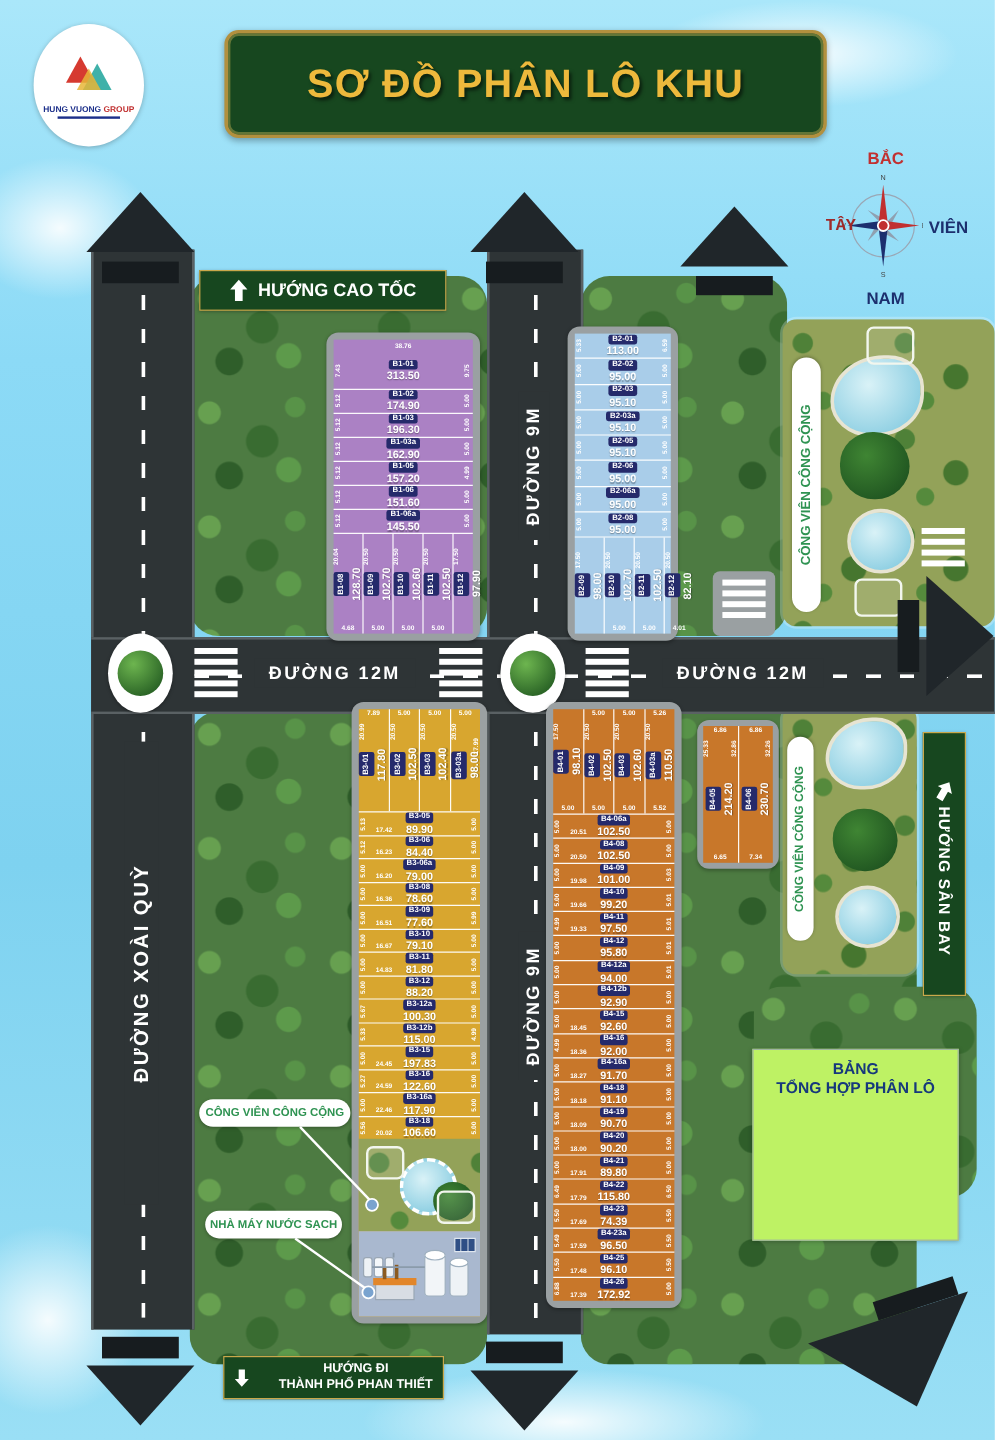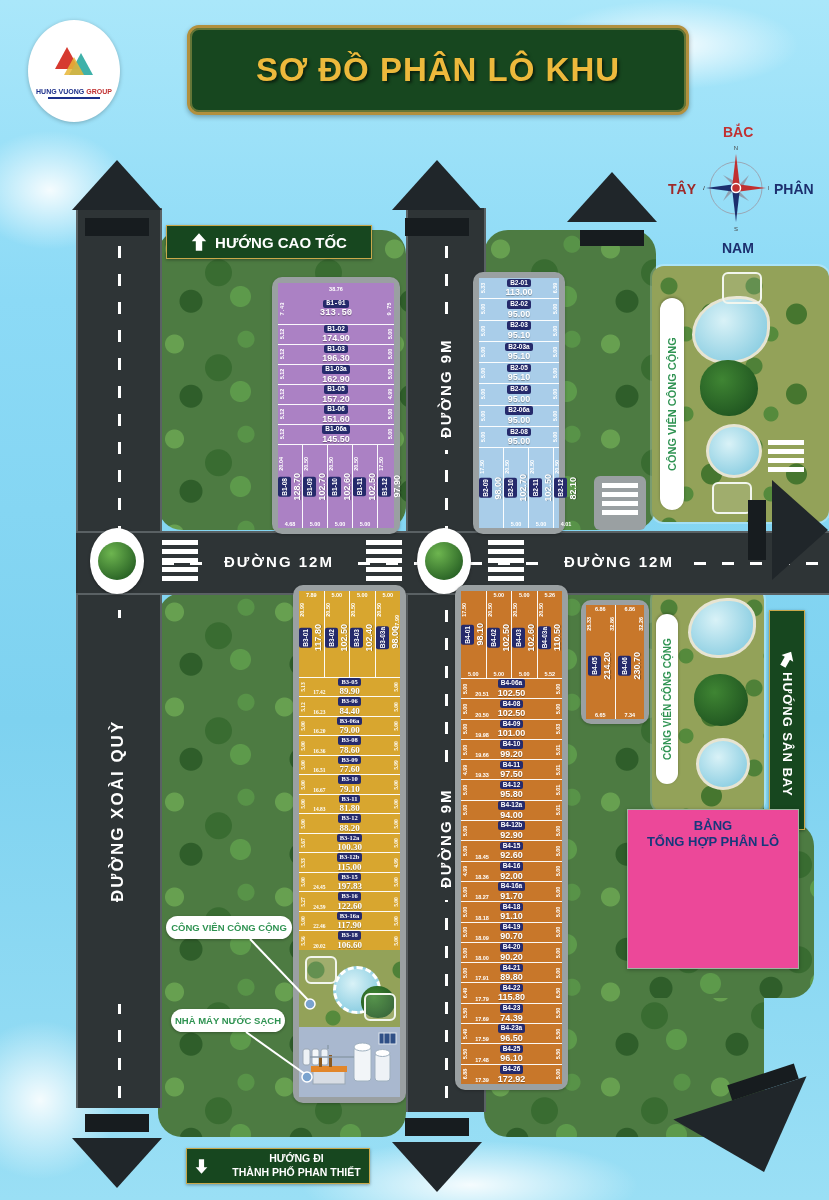--- a/index.html
+++ b/index.html
@@ -53,21 +53,21 @@
   .tri.right{border-top:50px solid transparent;border-bottom:50px solid transparent;border-left:56px solid #20262a;}
   .abar{position:absolute;background:#171c1f;z-index:3;}
 
   
   .frame{position:absolute;background:#9aa0a2;border-radius:10px;z-index:5;box-shadow:0 1px 3px rgba(0,0,0,.25);}
   .blk{position:absolute;display:flex;flex-direction:column;z-index:6;}
   .topdim{height:11px;display:flex;align-items:center;justify-content:center;font-size:6px;color:#fff;font-weight:bold;}
   .rows{display:flex;flex-direction:column;}
   .lot-row{flex:1;position:relative;display:flex;align-items:center;justify-content:center;border-top:1px solid rgba(255,255,255,.95);}
   .rows .lot-row:first-child{border-top:none;}
-  .rows.firstbig .lot-row:first-child{flex:1.55;font-family:Liberation Mono, monospace;}
+  .rows.firstbig .lot-row:first-child{flex:1.55;}
   .lot-center{display:flex;flex-direction:column;align-items:center;line-height:1;gap:1px;}
   .chip{background:#252a6b;color:#fff;font-weight:bold;font-size:6.5px;padding:1px 3px;border-radius:2px;white-space:nowrap;}
   .area{color:#fff;font-weight:bold;font-size:9px;text-shadow:0 1px 1px rgba(0,0,0,.35);white-space:nowrap;}
   .dim{color:#fff;font-size:5.5px;font-weight:bold;white-space:nowrap;}
   .dim-l{position:absolute;left:1px;top:50%;writing-mode:vertical-rl;transform:translateY(-50%) rotate(180deg);}
   .dim-r{position:absolute;right:1px;top:50%;writing-mode:vertical-rl;transform:translateY(-50%) rotate(180deg);}
   .dim-w{position:absolute;left:14%;bottom:1px;}
   .cols{display:flex;}
   .lot-col{flex:1;position:relative;border-left:1px solid rgba(255,255,255,.95);display:flex;flex-direction:column;align-items:center;}
   .cols .lot-col:first-child{border-left:none;}
@@ -94,21 +94,21 @@
 
   
   .sign{position:absolute;background:#17471f;border:1px solid #c9a84b;color:#fff;font-weight:bold;z-index:8;
     display:flex;align-items:center;justify-content:center;box-shadow:0 1px 3px rgba(0,0,0,.35);}
   .sign svg{flex:0 0 auto;}
   .pill{position:absolute;background:#fff;border-radius:12px;color:#2f9352;font-weight:bold;z-index:8;
     display:flex;align-items:center;justify-content:center;box-shadow:0 1px 3px rgba(0,0,0,.3);white-space:nowrap;}
   .pill.vert{writing-mode:vertical-rl;transform:rotate(180deg);white-space:nowrap;}
 
   
-  .legend{position:absolute;left:627px;top:809px;width:170px;height:158px;background:#ec4899;
+  .legend{position:absolute;left:627px;top:874px;width:170px;height:158px;background:#bef264;
     border:1px solid #9fb4a1;z-index:8;box-shadow:0 1px 4px rgba(0,0,0,.3);}
   .lg-title{color:#16387c;font-weight:bold;font-size:13px;text-align:center;line-height:1.25;}
   .lg-title.first{margin-top:8px;}
   .lg-grid{display:grid;grid-template-columns:1fr 1fr;gap:13px 10px;padding:8px 11px 0;}
   .lg-head{background:#fff;height:15px;display:flex;align-items:center;justify-content:center;color:#16387c;font-weight:bold;font-size:12px;}
   .lg-color{height:30px;}
 
   .factory{background:#a9b8cf;position:relative;}
   .overlay{position:absolute;left:0;top:0;z-index:9;pointer-events:none;}
 </style>
@@ -468,21 +468,21 @@
       <div class="lot-col">
         <span class="dim dim-t">5.00</span>
         <span class="dim dim-s">20.50</span>
         <div class="colmid">
           <span class="chip">B3-03a</span>
           <span class="area">98.00</span>
         </div>
       </div>
     </div>
   <span class="dim b3extra" style="top:24px;">17.99</span>
-  <div class="rows" style="height:272px;border-top:1px solid rgba(255,255,255,.95);font-family:Liberation Serif, serif;">
+  <div class="rows" style="height:272px;border-top:1px solid rgba(255,255,255,.95);">
       <div class="lot-row">
         <span class="dim dim-l">5.13</span>
         <span class="dim dim-w">17.42</span>
         <div class="lot-center">
           <span class="chip">B3-05</span>
           <span class="area">89.90</span>
         </div>
         <span class="dim dim-r">5.00</span>
       </div>
       <div class="lot-row">
@@ -901,36 +901,36 @@
     <polygon points="30,0 0,4 0,-4" fill="#c13030"></polygon>
     <circle r="4.5" fill="#c13030" stroke="#fff" stroke-width="1.5"></circle>
     <text x="0" y="-38" font-size="6" text-anchor="middle" fill="#444" font-family="Liberation Sans,sans-serif">N</text>
     <text x="0" y="43" font-size="6" text-anchor="middle" fill="#444" font-family="Liberation Sans,sans-serif">S</text>
     <text x="-34" y="2" font-size="6" text-anchor="middle" fill="#444" font-family="Liberation Sans,sans-serif">W</text>
     <text x="34" y="2" font-size="6" text-anchor="middle" fill="#444" font-family="Liberation Sans,sans-serif">E</text>
   </g>
 </svg>
 <span class="cmp-lbl" style="left:723px;top:124px;color:#c13030;">BẮC</span>
 <span class="cmp-lbl" style="left:722px;top:240px;color:#1c2f6e;">NAM</span>
-<span class="cmp-lbl" style="left:668px;top:181px;color:#9e2a2a;">TÂY</span>
-<span class="cmp-lbl" style="left:774px;top:181px;color:#1c2f6e;">PHÂN</span>
+<span class="cmp-lbl" style="left:688px;top:181px;color:#9e2a2a;font-family:Liberation Mono, monospace;">TÂY</span>
+<span class="cmp-lbl" style="left:774px;top:181px;color:#1c2f6e;">VIÊN</span>
 
 <div class="sign" style="left:166px;top:225px;width:204px;height:32px;font-size:15px;gap:8px;">
   <svg width="16" height="20" viewBox="0 0 20 24">
     <path d="M10 1 L19 11 H14 V23 H6 V11 H1 Z" fill="#fff"></path>
   </svg>
   <span>HƯỚNG CAO TỐC</span>
 </div>
 <div class="sign" style="left:769px;top:610px;width:34px;height:212px;flex-direction:column;gap:4px;padding-top:6px;">
   <svg width="18" height="18" viewBox="0 0 20 24" style="transform:rotate(30deg);">
     <path d="M10 1 L19 11 H14 V23 H6 V11 H1 Z" fill="#fff"></path>
   </svg>
   <span style="writing-mode:vertical-rl;font-size:13px;letter-spacing:1px;">HƯỚNG SÂN BAY</span>
 </div>
-<div class="sign" style="left:186px;top:1130px;width:182px;height:34px;font-size:10.5px;gap:24px;line-height:1.3;margin-top:18px;">
+<div class="sign" style="left:186px;top:1130px;width:182px;height:34px;font-size:10.5px;gap:24px;line-height:1.3;">
   <svg width="13" height="17" viewBox="0 0 20 24" style="transform:rotate(180deg);">
     <path d="M10 1 L19 11 H14 V23 H6 V11 H1 Z" fill="#fff"></path>
   </svg>
   <span style="text-align:center;">
     <span>HƯỚNG ĐI</span><br>
     <span>THÀNH PHỐ PHAN THIẾT</span>
   </span>
 </div>
 
 <div class="pill" style="left:166px;top:916px;width:126px;height:23px;font-size:9.5px;">

